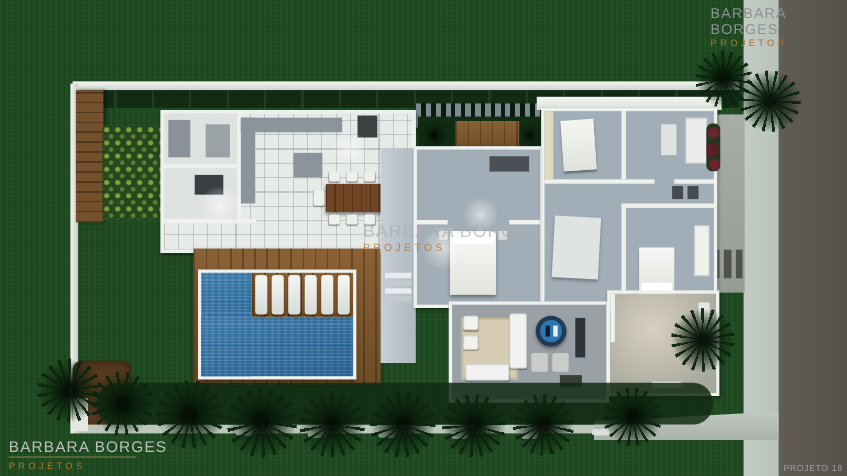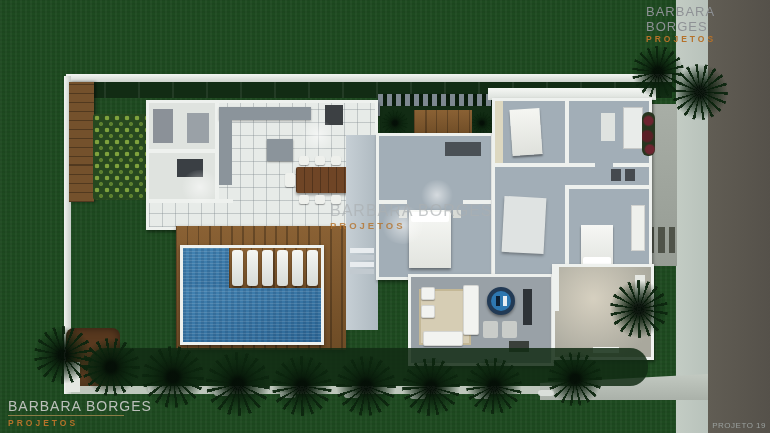--- a/index.html
+++ b/index.html
@@ -43,21 +43,21 @@
   .lounger{position:absolute;width:11px;height:36px;border-radius:3px;
     background:linear-gradient(#f5f6f3,#d7dbd7);box-shadow:0 2px 2px rgba(0,0,0,.35);}
   .sofa{position:absolute;background:var(--furniture-white);border-radius:2px;
     box-shadow:inset 0 0 0 1px rgba(0,0,0,.12), 0 1px 1px rgba(0,0,0,.3);}
   .chair{position:absolute;width:10px;height:9px;background:#eef0ec;border-radius:2px;
     box-shadow:0 1px 1px rgba(0,0,0,.35);}
   .stone{position:absolute;height:6px;border-radius:3px;background:#dfe3df;opacity:.9;}
   .glow{position:absolute;border-radius:50%;
     background:radial-gradient(circle, rgba(255,255,255,.55), rgba(255,255,255,0) 70%);}
   .wm-big{font-size:14px;letter-spacing:1px;color:var(--text-light);}
-  .wm-orange{font-size:8.5px;font-weight:bold;letter-spacing:3px;color:var(--accent-orange);}
+  .wm-orange{font-size:8.5px;font-weight:normal;letter-spacing:3px;color:var(--accent-orange);}
 </style>
 </head>
 <body>
 
 <div class="canvas">
 
   <div class="abs lawn-tex" style="left:0;top:0;width:770px;height:433px;"></div>
   <div class="abs" style="left:676px;top:0;width:32px;height:433px;background:linear-gradient(90deg,#c3ccc4,var(--sidewalk));"></div>
   <div class="abs" style="left:708px;top:0;width:62px;height:433px;background:linear-gradient(90deg,#615d54,var(--road));"></div>
 

